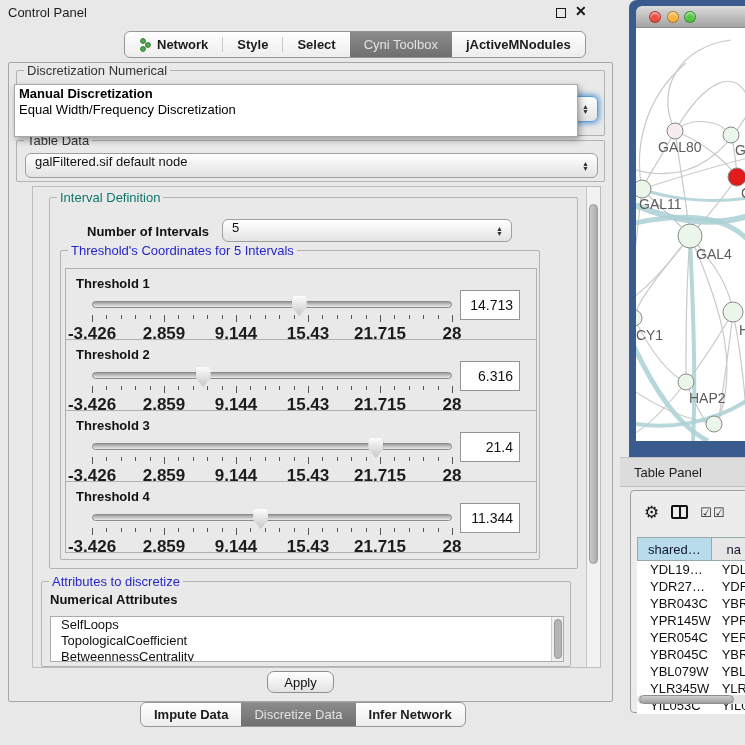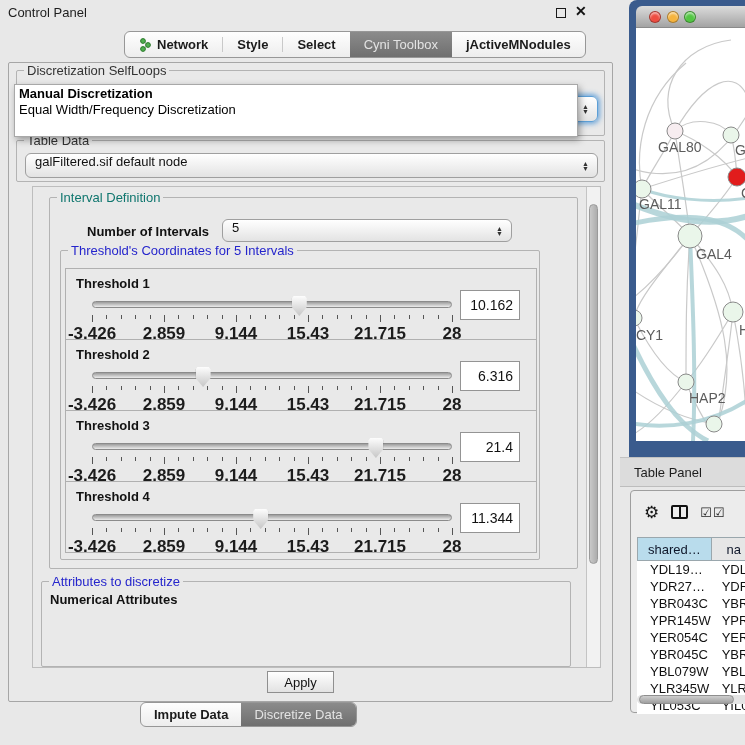--- a/index.html
+++ b/index.html
@@ -57,21 +57,21 @@
   .t-slider .tick.major { height:7px; }
   .t-slider .tlab { position:absolute; top:29px; transform:translateX(-50%); font-size:17px; font-weight:bold; color:#1c1c1c; }
   .t-value { position:absolute; right:16px; top:21px; width:60px; height:30px; background:#fff; border:1px solid #949494; font-size:14px; color:#111; display:flex; align-items:center; justify-content:flex-end; padding-right:6px; }
 
   
   .attr-listbox { position:absolute; left:8px; top:34px; width:514px; height:46px; background:#fff; border:1px solid #ababab; overflow:hidden; }
   .attr-item { font-size:13px; color:#111; padding-left:10px; line-height:16px; white-space:nowrap; }
   .attr-scroll { position:absolute; right:0; top:0; bottom:0; width:12px; background:#f0f0f0; border-left:1px solid #cfcfcf; }
   .attr-scroll .thumb { position:absolute; left:2px; top:2px; width:8px; height:40px; border-radius:4px; background:#b5b5b5; border:1px solid #999; }
 
-  .apply-btn { position:absolute; left:267px; top:671px; width:67px; height:22px; border:1px solid #8f8f8f; border-radius:0; background:linear-gradient(#ffffff,#e2e2e2); font-size:13px; color:#111; display:flex; align-items:center; justify-content:center; }
+  .apply-btn { position:absolute; left:267px; top:671px; width:67px; height:22px; border:1px solid #8f8f8f; border-radius:7px; background:linear-gradient(#ffffff,#e2e2e2); font-size:13px; color:#111; display:flex; align-items:center; justify-content:center; }
 
   
   .net-window { position:absolute; left:629px; top:0; width:116px; height:457px; background:#3a5b8d; border-radius:8px 0 0 0; }
   .net-titlebar { position:absolute; left:7px; top:6px; right:0; height:22px; background:linear-gradient(#dcdcdc,#a3a3a3); border-radius:6px 0 0 0; border-bottom:1px solid #8a8a8a; }
   .tl { position:absolute; top:5px; width:12px; height:12px; border-radius:50%; border:1px solid rgba(0,0,0,.3); box-shadow:inset 0 2px 2px rgba(255,255,255,.55); }
   .net-canvas { position:absolute; left:7px; top:28px; right:0; height:413px; background:#fff; overflow:hidden; }
   .net-canvas svg { display:block; }
   .nlabel { font-size:14px; fill:#5c5c5c; font-family:"Liberation Sans",sans-serif; }
 
   
@@ -127,21 +127,21 @@
       <span>Cyni Toolbox</span>
     </div>
   <div class="tab">
       <span>jActiveMNodules</span>
     </div>
 </div>
 
 <div class="outer-panel"></div>
 
 <div class="group" style="left:16px; top:70px; width:589px; height:66px;">
-  <span class="legend">Discretization SelfLoops</span>
+  <span class="legend">Discretization Numerical</span>
   <div class="combo focused" style="left:8px; top:25px; width:573px; height:26px;">
     <span class="stepper">▲<br>▼</span>
   </div>
 </div>
 
 <div class="group" style="left:16px; top:140px; width:589px; height:42px;">
   <span class="legend">Table Data</span>
   <div class="combo" style="left:8px; top:12px; width:573px; height:25px;">
     <span>galFiltered.sif default node</span>
     <span class="stepper">▲<br>▼</span>
@@ -193,21 +193,21 @@
               <span class="tick" style="left:96.00%"></span>
               <span class="tick major" style="left:100.00%"></span>
               <span class="tlab" style="left:0.00%">-3.426</span>
               <span class="tlab" style="left:20.00%">2.859</span>
               <span class="tlab" style="left:40.00%">9.144</span>
               <span class="tlab" style="left:60.00%">15.43</span>
               <span class="tlab" style="left:80.00%">21.715</span>
               <span class="tlab" style="left:100.00%">28</span>
          <div class="thumb" style="left:57.72%"></div>
        </div>
-       <div class="t-value">10.162</div>
+       <div class="t-value">14.713</div>
           </div>
           <div class="t-row">
             <div class="t-label">Threshold 2</div>
        <div class="t-slider">
          <div class="track"></div>
          <span class="tick major" style="left:0.00%"></span>
               <span class="tick" style="left:4.00%"></span>
               <span class="tick" style="left:8.00%"></span>
               <span class="tick" style="left:12.00%"></span>
               <span class="tick" style="left:16.00%"></span>
@@ -322,35 +322,46 @@
        </div>
        <div class="t-value">11.344</div>
           </div>
         </div>
     </div>
   </div>
 
   <div class="group" style="left:8px; top:394px; width:530px; height:86px;">
     <span class="legend blue">Attributes to discretize</span>
     <span class="label-bold" style="left:8px; top:10px;">Numerical Attributes</span>
+    <div class="attr-listbox">
+      <div class="attr-scroll">
+          <div class="thumb"></div>
+        </div>
+    <div class="attr-item">SelfLoops</div>
+        <div class="attr-item">TopologicalCoefficient</div>
+        <div class="attr-item">BetweennessCentrality</div>
+      </div>
   </div>
 
   <div class="vscroll">
     <div class="thumb" style="top:17px; height:360px;"></div>
   </div>
 </div>
 
 <div class="apply-btn">Apply</div>
 
 <div class="tabstrip" id="bottom-tabs">
   <div class="tab">
       <span>Impute Data</span>
     </div>
   <div class="tab selected">
       <span>Discretize Data</span>
+    </div>
+  <div class="tab">
+      <span>Infer Network</span>
     </div>
 </div>
 
 <div class="popup">
   <div class="opt first">Manual Discretization</div>
   <div class="opt">Equal Width/Frequency Discretization</div>
 </div>
 
 <div class="net-window">
   <div class="net-titlebar">

